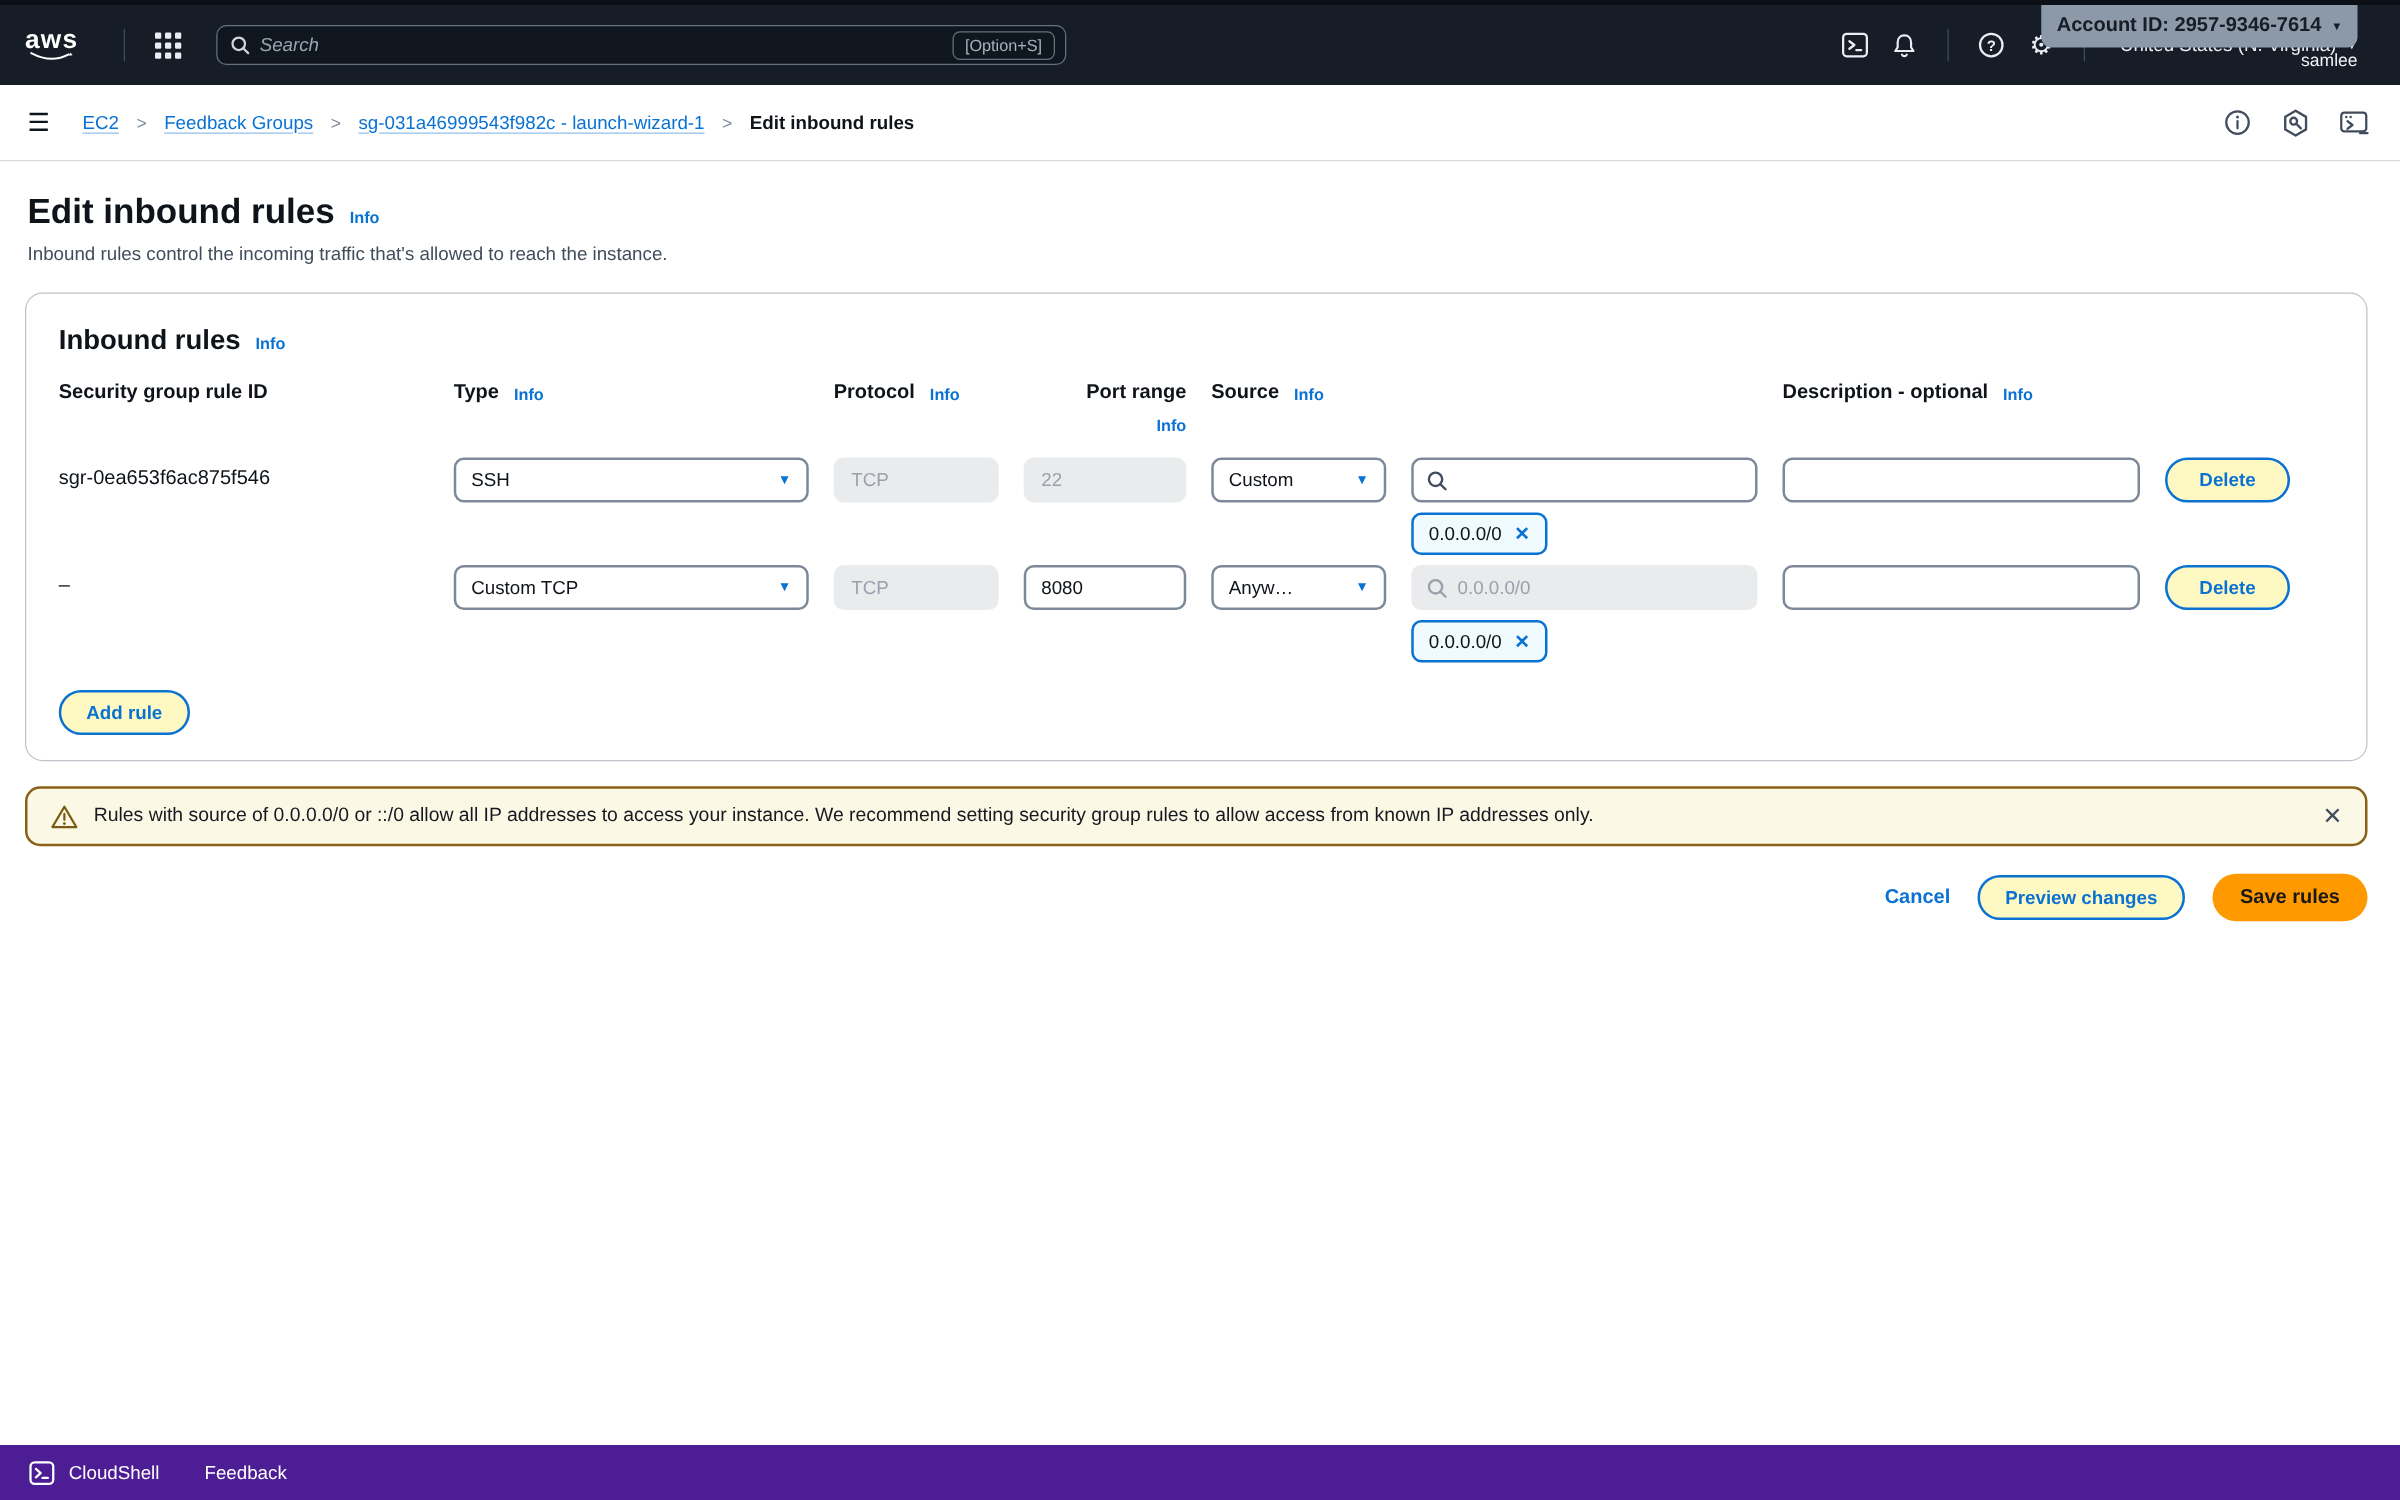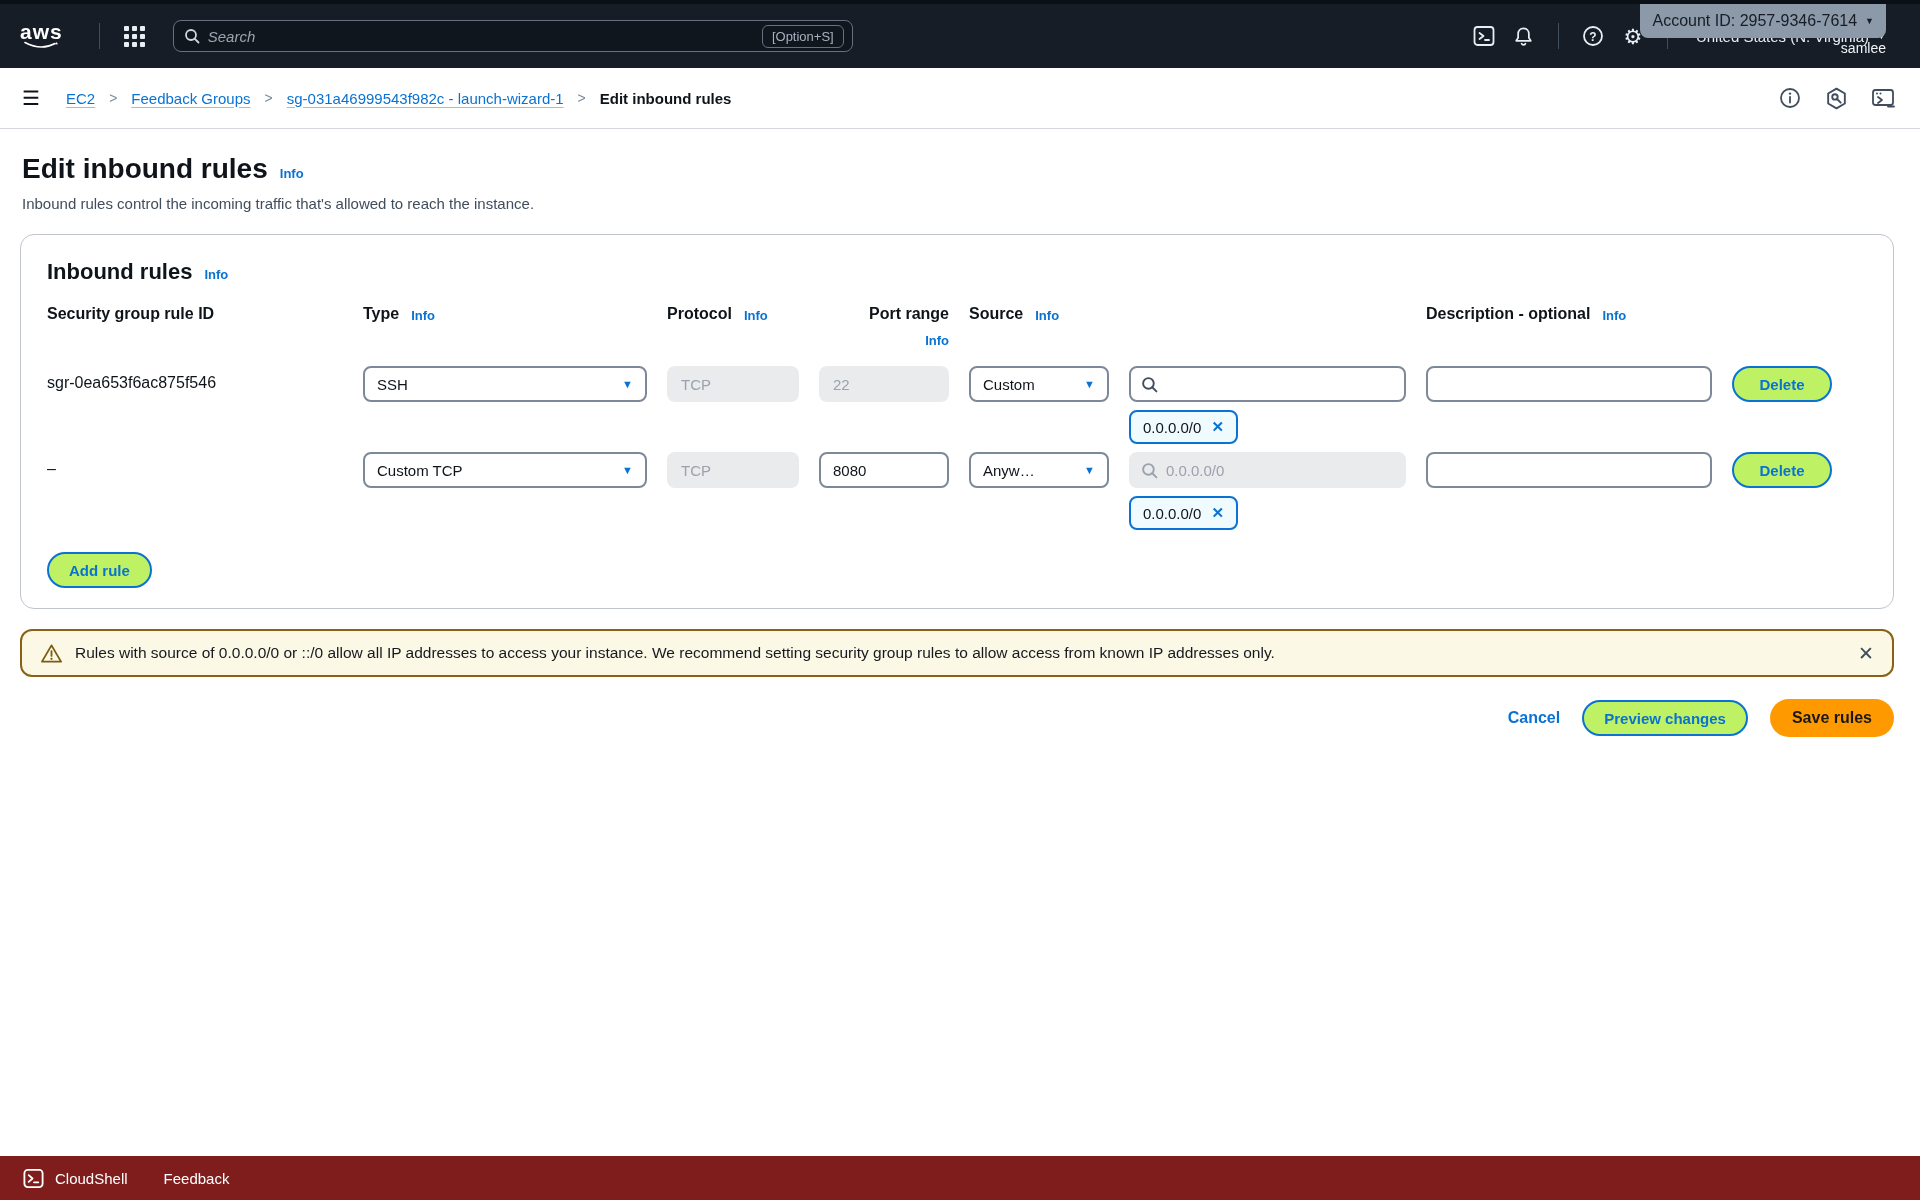--- a/index.html
+++ b/index.html
@@ -34,21 +34,21 @@
     padding:3px 9px; white-space:nowrap;
   }
   .tb-right { margin-left:auto; display:flex; align-items:center; }
   .tb-iconbtn { width:40px; height:36px; display:flex; align-items:center; justify-content:center; cursor:pointer; }
   .gear-glyph { color:#e9eef4; font-size:21px; line-height:1; }
   .region { display:flex; align-items:center; gap:8px; color:#e9eef4; font-size:15px; margin:0 14px; cursor:pointer; white-space:nowrap; }
   .caret { font-size:9px; line-height:1; }
   .account-chip {
     position:absolute; top:0; right:34px; height:34px; background:#8c99a8;
     border-radius:0 0 8px 8px; display:flex; align-items:center; gap:8px;
-    padding:0 12px; color:#161d26; font-weight:normal; font-size:16px; cursor:pointer;
+    padding:0 12px; color:#161d26; font-weight:bold; font-size:16px; cursor:pointer;
   }
   .username { position:absolute; top:36px; right:34px; color:#f1f4f8; font-size:14px; }
 
   
   .crumbbar {
     height:61px; background:#fff; border-bottom:1px solid #d5d9dd;
     display:flex; align-items:center; padding:0 22px;
   }
   .menu-glyph { font-size:20px; color:#0f141a; cursor:pointer; margin-right:26px; }
   .crumbs { display:flex; align-items:center; gap:14px; font-size:15px; }
@@ -101,21 +101,21 @@
   .srch.disabled { background:#e9ebed; border-color:#e9ebed; }
   .srch input::placeholder { color:#9aa2ad; }
   .chip {
     margin-top:8px; display:inline-flex; align-items:center; gap:10px;
     border:2px solid #0972d3; background:#f0fbff; border-radius:8px;
     height:34px; padding:0 12px; font-size:15px; color:#0f141a;
   }
   .chip .chip-x { color:#0972d3; font-weight:bold; font-size:15px; cursor:pointer; }
 
   .btn-outline {
-    height:36px; border:2px solid #0972d3; border-radius:18px; background:#bef264;
+    height:36px; border:2px solid #0972d3; border-radius:18px; background:#fef9c3;
     color:#0972d3; font-weight:bold; font-size:15px; padding:0 20px; cursor:pointer;
     font-family:"Liberation Sans",sans-serif; white-space:nowrap;
   }
   .addrule { margin-top:22px; }
 
   
   .warn {
     margin:20px 26px 0 20px; height:48px; border:2px solid #8a6116;
     background:#fbf8e6; border-radius:12px; display:flex; align-items:center;
     padding:0 18px; gap:12px;
@@ -126,21 +126,21 @@
   
   .actions { display:flex; align-items:center; justify-content:flex-end; gap:22px; margin:22px 26px 0 0; }
   .link-btn { color:#0972d3; font-weight:bold; font-size:16px; cursor:pointer; background:none; border:none; font-family:"Liberation Sans",sans-serif; }
   .btn-primary {
     height:38px; border:none; border-radius:19px; background:#ff9900; color:#191919;
     font-weight:bold; font-size:16px; padding:0 22px; cursor:pointer; font-family:"Liberation Sans",sans-serif;
   }
 
   
   .footer {
-    position:absolute; left:0; bottom:0; width:100%; height:44px; background:#7f1d1d;
+    position:absolute; left:0; bottom:0; width:100%; height:44px; background:#4c1d95;
     display:flex; align-items:center; padding:0 22px; color:#fff; font-size:15px;
   }
   .foot-left { display:flex; align-items:center; gap:10px; }
   .foot-item { cursor:pointer; }
   .foot-feedback { margin-left:36px; cursor:pointer; }
   .foot-right { margin-left:auto; display:flex; align-items:center; gap:44px; }
   .copyright { color:#aeb8c2; }
 </style>
 </head>
 <body>

